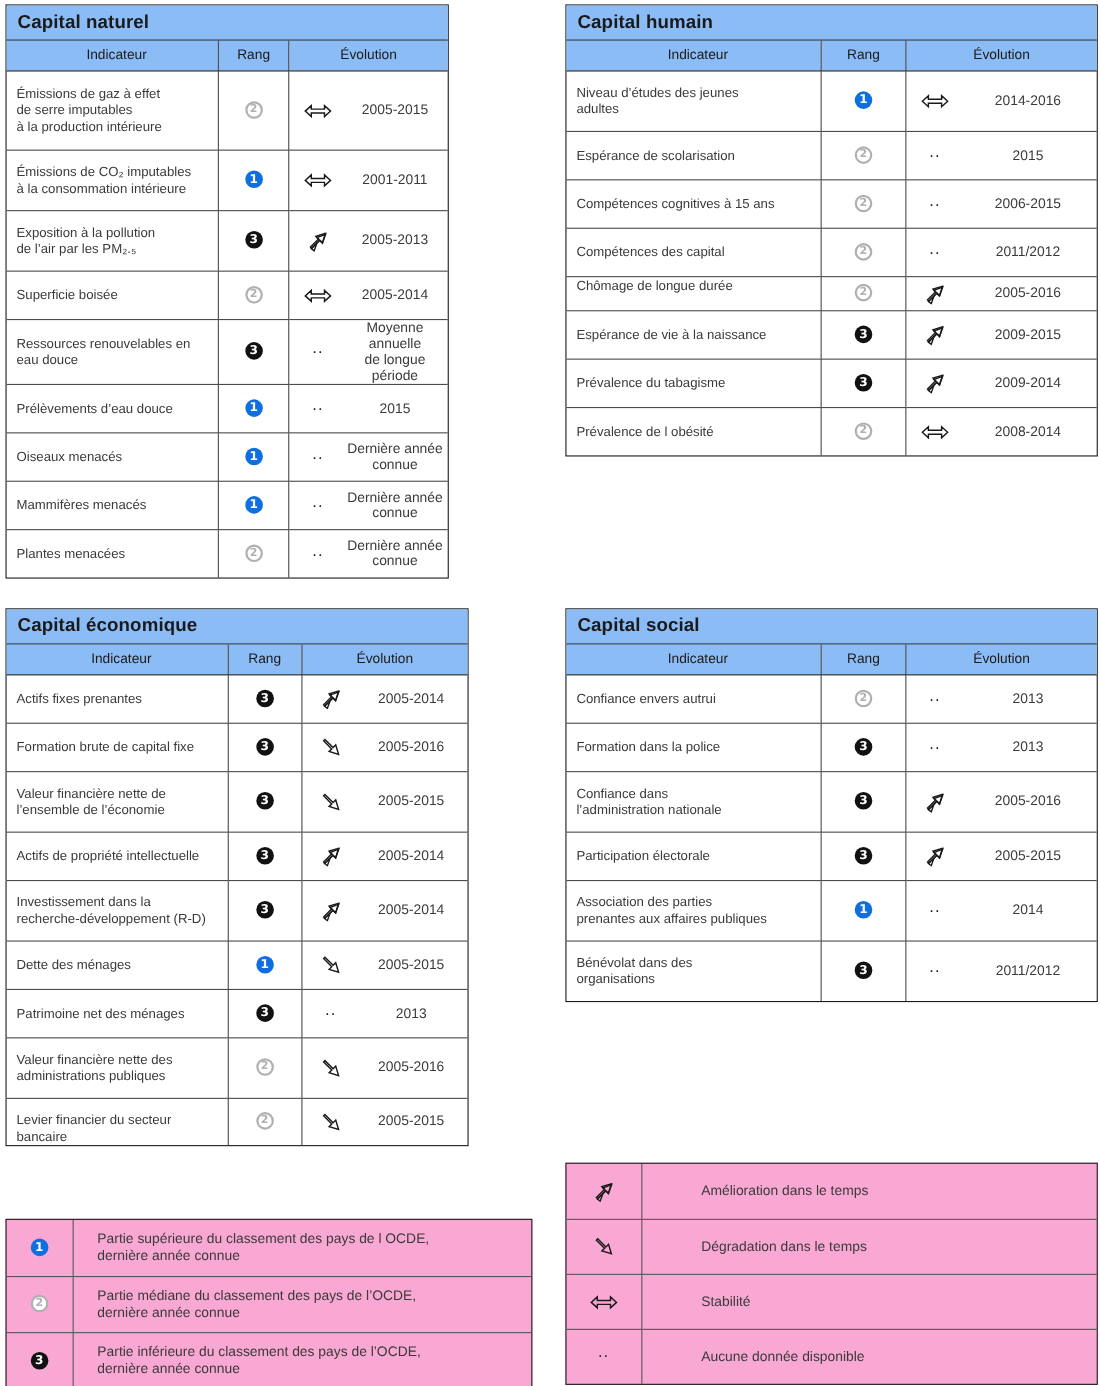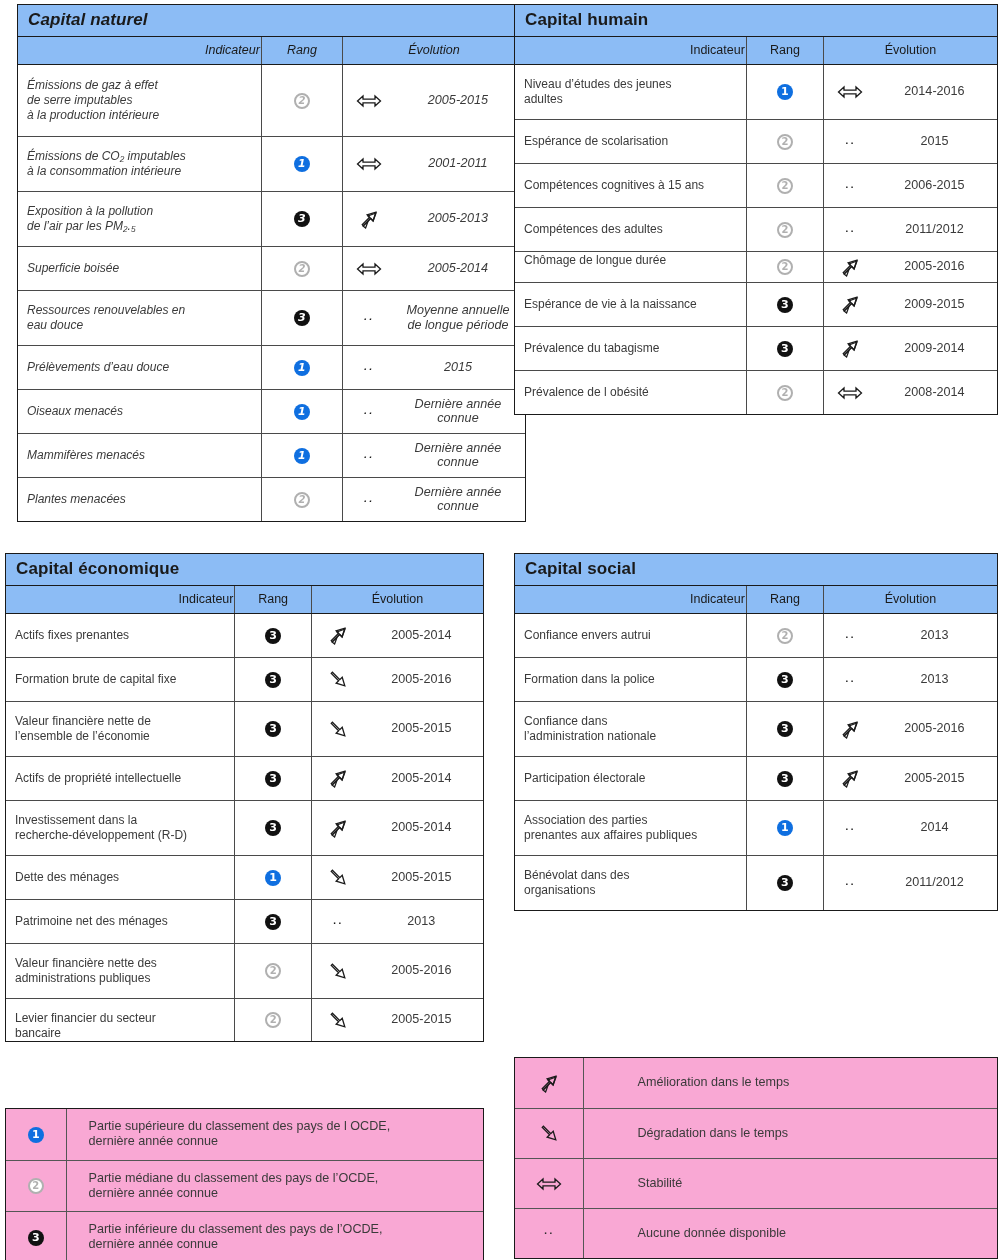--- a/index.html
+++ b/index.html
@@ -47,21 +47,21 @@
   table.grid tr:last-child td { border-bottom: none; }
 
   thead th {
     background: #8cbcf5;
     font-size: 12.5px;
     font-weight: normal;
     color: #1a1a1a;
     height: 27px;
     border-bottom: 1.5px solid #1a1a1a !important;
   }
-  th.col-ind { text-align: right; padding-left: 9px; }
+  th.col-ind { text-align: center; padding-left: 9px; }
   th.col-rang, th.col-evo { text-align: center; }
 
   td.c-ind {
     font-size: 12px;
     line-height: 15px;
     padding: 4px 6px 4px 9px;
     color: #3a3a3a;
   }
   td.c-rang { text-align: center; }
   td.c-evo { padding: 0; }
@@ -100,23 +100,23 @@
     font-size: 11px;
     font-weight: bold;
     font-family: "DejaVu Sans", sans-serif;
     vertical-align: middle;
   }
   .badge.r1 { background: #0f6fe0; color: #ffffff; }
   .badge.r2 { background: #ffffff; color: #b0b0b0; border: 2px solid #b0b0b0; line-height: 12px; font-size: 10px; }
   .badge.r3 { background: #111111; color: #ffffff; }
 
   
-  #p-naturel   { left: 17px;   top: 4px;    width: 509px; font-style: italic; }
+  #p-naturel   { left: 5px;   top: 4px;    width: 403px; }
   #p-humain    { left: 514px; top: 4px;    width: 484px; }
-  #p-economique{ left: 5px;   top: 553px;  width: 479px; }
+  #p-economique{ left: 5px;   top: 553px;  width: 421px; }
   #p-social    { left: 514px; top: 553px;  width: 484px; }
 
   
   .legend {
     position: absolute;
     border: 1.5px solid #1a1a1a;
     background: #f9a8d4;
   }
   .legend table { width: 100%; border-collapse: collapse; table-layout: fixed; }
   .legend td {
@@ -305,21 +305,21 @@
             <td class="c-ind" style="padding-top:14px;padding-bottom:14px">Compétences cognitives à 15 ans</td>
             <td class="c-rang"><span class="badge r2">2</span></td>
             <td class="c-evo">
               <div class="evo-wrap">
                 <span class="evo-icon evo-dots">..</span>
                 <span class="evo-period">2006-2015</span>
               </div>
             </td>
           </tr>
           <tr>
-            <td class="c-ind" style="padding-top:14px;padding-bottom:14px">Compétences des adultes</td>
+            <td class="c-ind" style="padding-top:14px;padding-bottom:14px">Compétences des capital</td>
             <td class="c-rang"><span class="badge r2">2</span></td>
             <td class="c-evo">
               <div class="evo-wrap">
                 <span class="evo-icon evo-dots">..</span>
                 <span class="evo-period">2011/2012</span>
               </div>
             </td>
           </tr>
           <tr>
             <td class="c-ind" style="padding-top:1px;padding-bottom:14px">Chômage de longue durée</td>

